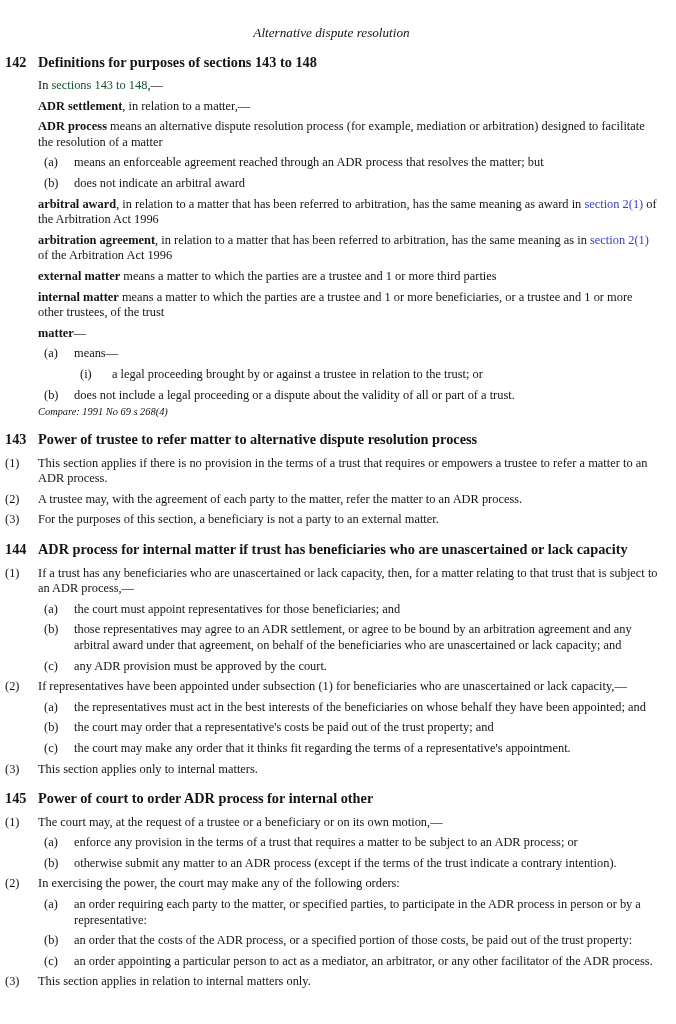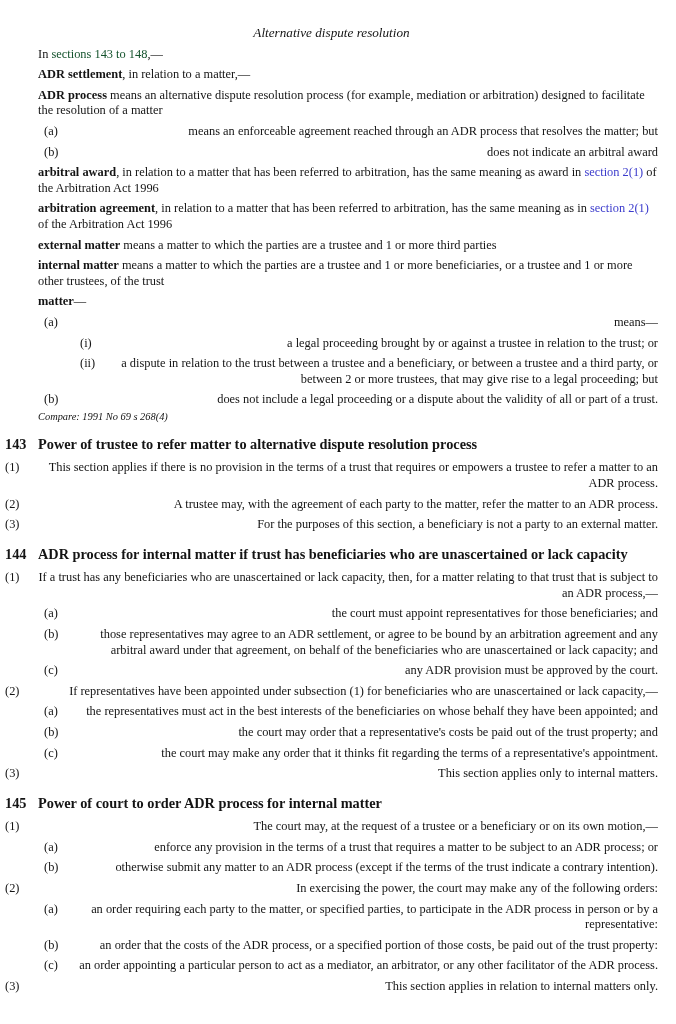--- a/index.html
+++ b/index.html
@@ -49,41 +49,45 @@
     margin-left: 39px;
     margin-bottom: 5px;
   }
   .item1 > .label { flex: 0 0 30px; }
   .item2 {
     display: flex;
     margin-left: 75px;
     margin-bottom: 5px;
   }
   .item2 > .label { flex: 0 0 32px; }
-  .content { flex: 1; text-align: right; }
+  .content { flex: 1; }
   .bold { font-weight: bold; }
   .note {
     margin-left: 33px;
     margin-top: -2px;
     margin-bottom: 4px;
     font-size: 10.4px;
     line-height: 12px;
     font-style: italic;
   }
   a.inline-link {
     text-decoration: none;
     cursor: pointer;
   }
 </style>
 </head>
 <body>
 
 <div class="page">
   <div class="doc-heading">Alternative dispute resolution</div>
   <div id="doc">
+      <div class="sec-head">
+        <span class="sec-num">142</span>
+        <span class="sec-title">Definitions for purposes of sections 143 to 148</span>
+      </div>
       <div class="para"><span>In </span><a class="inline-link" href="#" style="color: #14532d;">sections 143 to 148</a><span>,—</span></div>
       <div class="para"><span class="bold">ADR settlement</span><span>, in relation to a matter,—</span></div>
       <div class="para"><span class="bold">ADR process</span><span> means an alternative dispute resolution process (for example, mediation or arbitration) designed to facilitate the resolution of a matter</span></div>
       <div class="item1">
         <span class="label">(a)</span>
         <div class="content"><span>means an enforceable agreement reached through an ADR process that resolves the matter; but</span></div>
       </div>
       <div class="item1">
         <span class="label">(b)</span>
         <div class="content"><span>does not indicate an arbitral award</span></div>
@@ -94,24 +98,20 @@
       <div class="para"><span class="bold">internal matter</span><span> means a matter to which the parties are a trustee and 1 or more beneficiaries, or a trustee and 1 or more other trustees, of the trust</span></div>
       <div class="para"><span class="bold">matter</span><span>—</span></div>
       <div class="item1">
         <span class="label">(a)</span>
         <div class="content"><span>means—</span></div>
       </div>
       <div class="item2">
         <span class="label">(i)</span>
         <div class="content"><span>a legal proceeding brought by or against a trustee in relation to the trust; or</span></div>
       </div>
-      <div class="item2">
-        <span class="label">(ii)</span>
-        <div class="content"><span>a dispute in relation to the trust between a trustee and a beneficiary, or between a trustee and a third party, or between 2 or more trustees, that may give rise to a legal proceeding; but</span></div>
-      </div>
       <div class="item1">
         <span class="label">(b)</span>
         <div class="content"><span>does not include a legal proceeding or a dispute about the validity of all or part of a trust.</span></div>
       </div>
       <div class="note"><span>Compare: 1991 No 69 s 268(4)</span></div>
       <div class="sec-head">
         <span class="sec-num">143</span>
         <span class="sec-title">Power of trustee to refer matter to alternative dispute resolution process</span>
       </div>
       <div class="sub">
@@ -161,21 +161,21 @@
       <div class="item1">
         <span class="label">(c)</span>
         <div class="content"><span>the court may make any order that it thinks fit regarding the terms of a representative's appointment.</span></div>
       </div>
       <div class="sub">
         <span class="label">(3)</span>
         <div class="content"><span>This section applies only to internal matters.</span></div>
       </div>
       <div class="sec-head">
         <span class="sec-num">145</span>
-        <span class="sec-title">Power of court to order ADR process for internal matter</span>
+        <span class="sec-title">Power of court to order ADR process for internal other</span>
       </div>
       <div class="sub">
         <span class="label">(1)</span>
         <div class="content"><span>The court may, at the request of a trustee or a beneficiary or on its own motion,—</span></div>
       </div>
       <div class="item1">
         <span class="label">(a)</span>
         <div class="content"><span>enforce any provision in the terms of a trust that requires a matter to be subject to an ADR process; or</span></div>
       </div>
       <div class="item1">

